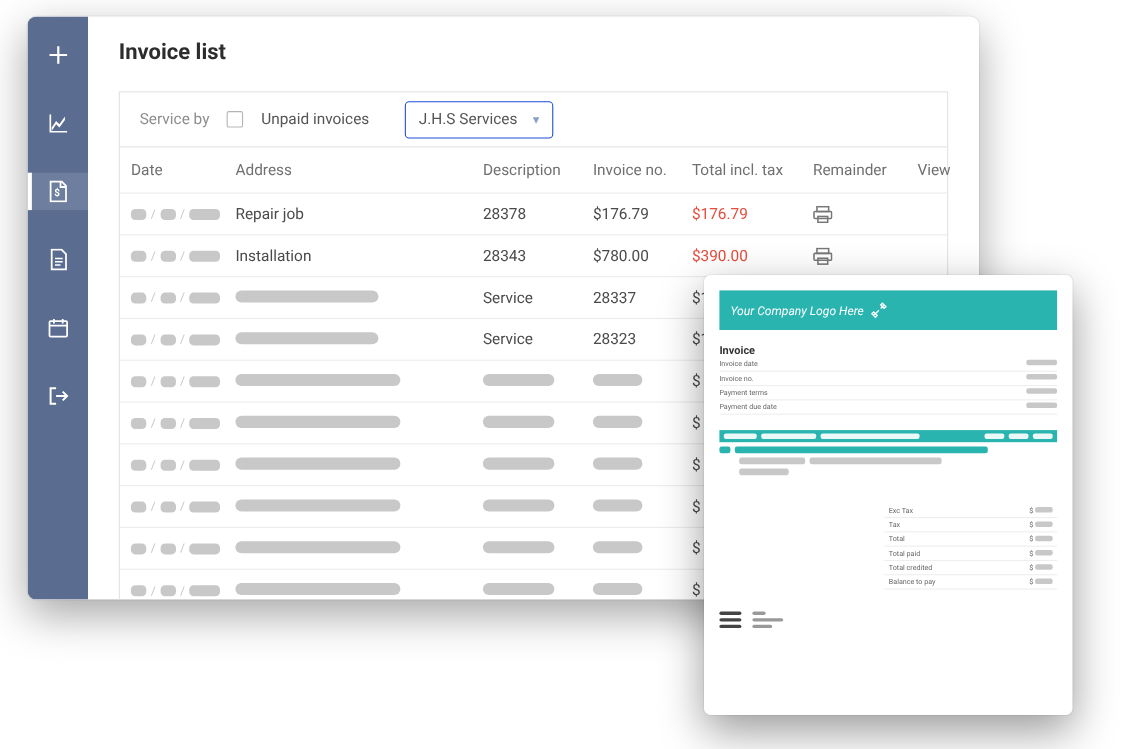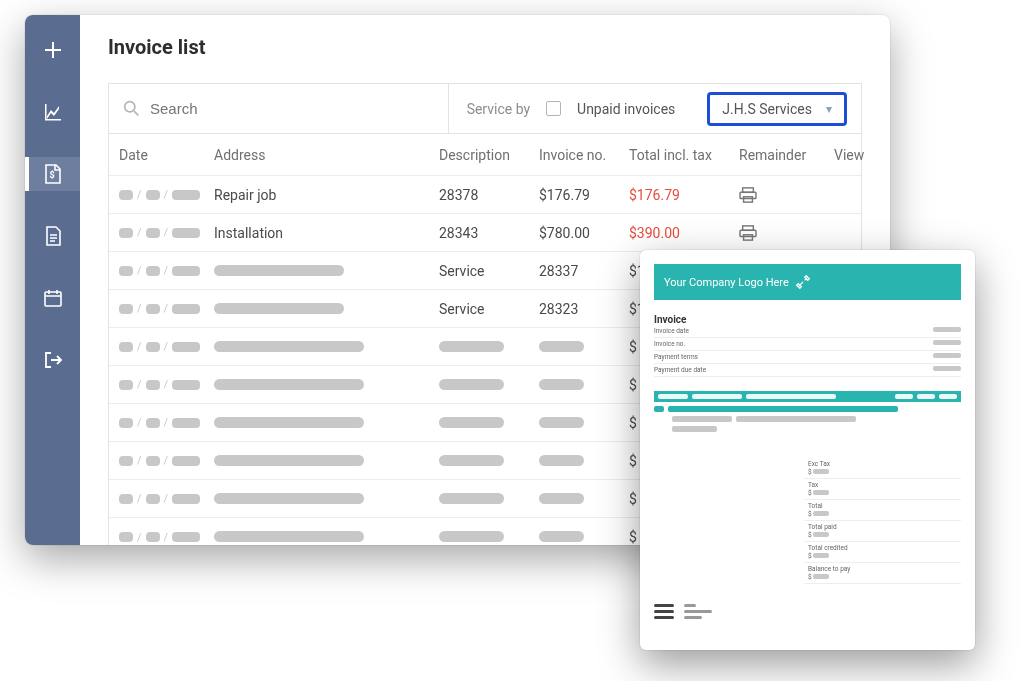--- a/index.html
+++ b/index.html
@@ -98,21 +98,21 @@
     height: 100%;
   }
   .checkbox {
     width: 15px; height: 15px;
     border: 1.5px solid #b5b5b5;
     border-radius: 2px;
     display: inline-block;
   }
   .company-select {
     margin: 0 14px;
-    border: 3px solid #1d4ed8;
+    border: 1px solid #1d4ed8;
     border-radius: 4px;
     height: 34px;
     padding: 0 12px;
     display: flex;
     align-items: center;
     gap: 14px;
     color: #555;
     font-size: 14px;
     cursor: pointer;
   }
@@ -153,40 +153,41 @@
     font-size: 7px;
     color: #555;
   }
   .inv-header {
     background: #2ab4b0;
     height: 36px;
     display: flex;
     align-items: center;
     padding: 0 10px;
     color: #fff;
+    font-style: italic;
     font-size: 11px;
     gap: 6px;
     text-align: right;
   }
   .inv-top {
     display: flex;
     margin-top: 14px;
     gap: 30px;
   }
   .inv-left { flex: 1.2; }
   .inv-right { flex: 1; }
   .inv-right-title { font-weight:700; font-size:10px; color:#333; margin-bottom:0;}
   .inv-meta-row { display:flex; justify-content:space-between; border-bottom:1px solid #eee; padding:2px 0; font-size:6.5px; color:#666;}
   .inv-meta-row .ph { height:5px; border-radius:2px;}
   .teal-bar { background:#2ab4b0; height:11px; margin-top:14px; display:flex; align-items:center; padding:0 4px; gap:4px;}
   .teal-bar .ph { background:rgba(255,255,255,0.9); height:5px; border-radius:2px;}
   .inv-body-row { display:flex; gap:4px; margin-top:4px;}
   .inv-body-row .ph { height:6px; border-radius:2px;}
   .totals { margin-top:26px; margin-left:150px;}
-  .tot-row { display:flex; justify-content:space-between; border-bottom:1px solid #eee; padding:2px 4px; font-size:6.5px; color:#666;flex-direction:column;}
+  .tot-row { display:flex; justify-content:space-between; border-bottom:1px solid #eee; padding:2px 4px; font-size:6.5px; color:#666;}
   .tot-row .ph { height:5px; border-radius:2px;}
   .signature { display:flex; gap:10px; margin-top:20px; align-items:flex-end;}
   .sig-col { display:flex; flex-direction:column; gap:3px;}
   .sig-col .bar { background:#444; height:3px; border-radius:2px;}
   svg { display:block; }
 </style>
 </head>
 <body>
 
 <div class="app-window">
@@ -236,29 +237,20 @@
           </svg>
       </span>
     </div>
   </div>
 
   <div class="main">
     <h1 class="page-title">Invoice list</h1>
 
     <div class="table-box">
       <div class="filter-bar">
-        <div class="search-wrap">
-          <span>
-            <svg width="17" height="17" viewBox="0 0 20 20">
-                <circle cx="8" cy="8" r="6" fill="none" stroke="#b5b5b5" stroke-width="2"></circle>
-                <path d="M13 13l5 5" stroke="#b5b5b5" stroke-width="2"></path>
-              </svg>
-          </span>
-          <input class="search-input" type="text" placeholder="Search" style="">
-        </div>
         <div class="filterby">
           <span>Service by</span>
           <span class="checkbox"></span>
           <span style="color:#555">Unpaid invoices</span>
         </div>
         <div class="company-select">
           <span>J.H.S Services</span>
           <span class="chev">▾</span>
         </div>
       </div>

